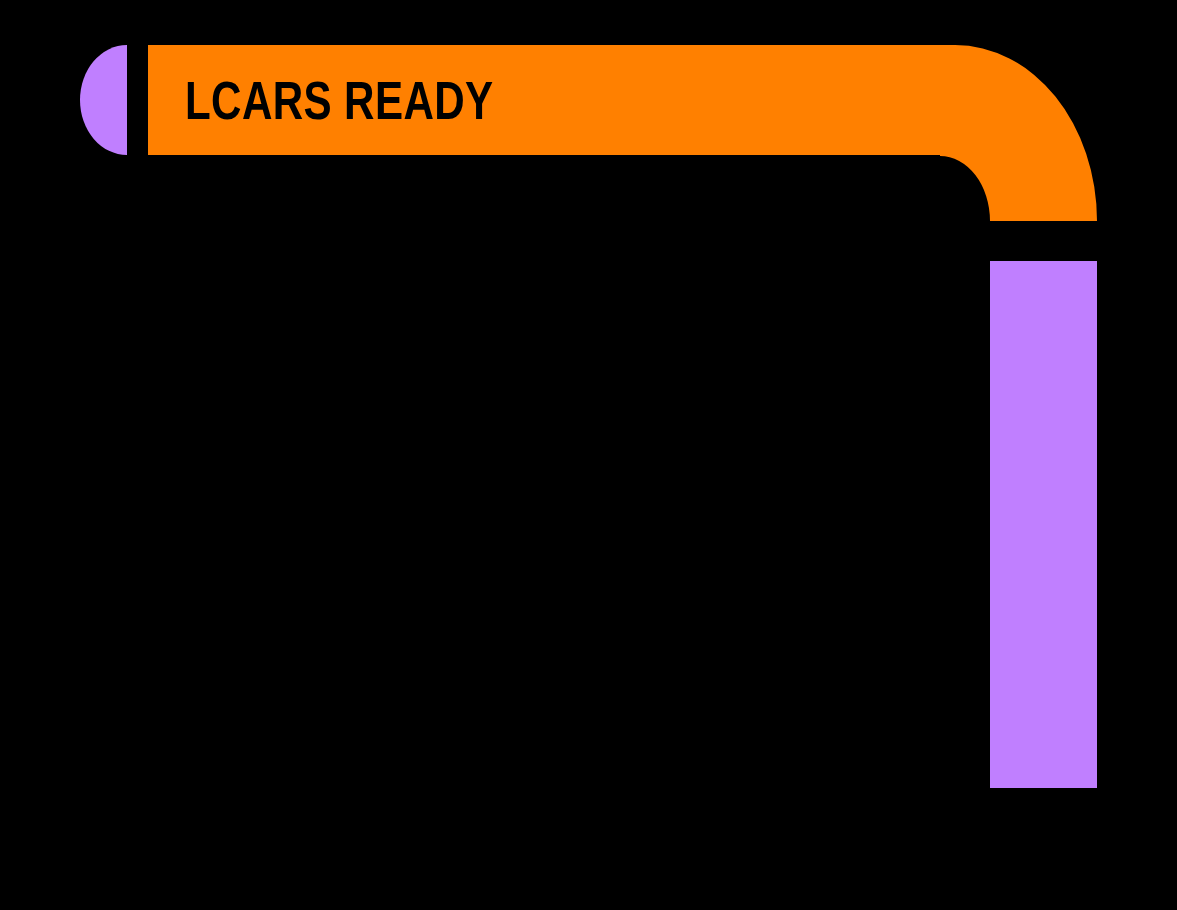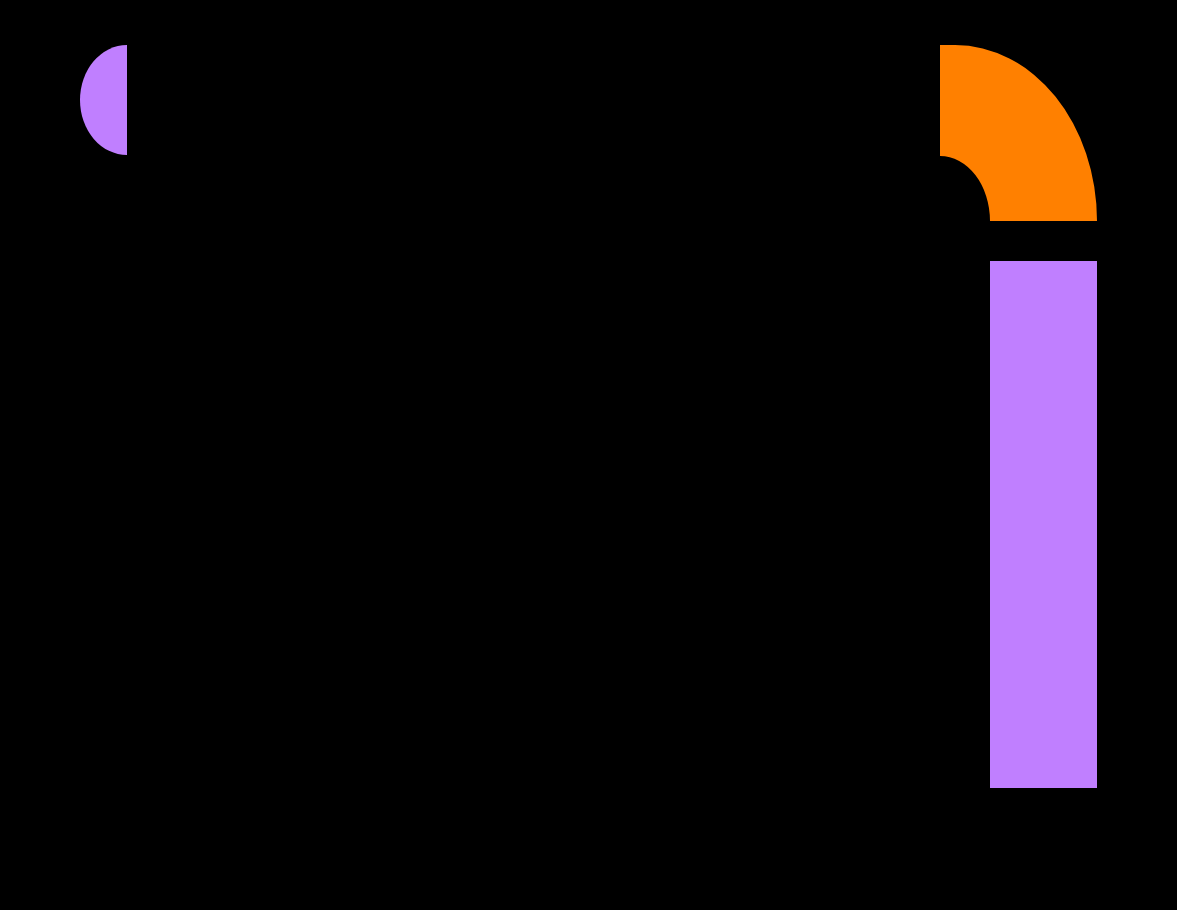--- a/index.html
+++ b/index.html
@@ -96,20 +96,23 @@
     background: transparent;
   }
 </style>
 </head>
 <body>
 
 <div id="lcars-root" style="--bg: #000000; --accent1: #ff8000; --accent2: #c07fff;">
 
   <div class="endcap" style="background: rgb(192, 127, 255);"></div>
 
+  <div class="topbar" style="background: rgb(255, 128, 0);">
+    <div class="topbar-title" style="color: rgb(0, 0, 0);">LCARS READY</div>
+  </div>
 
   <div class="elbow">
     <svg viewBox="0 0 157 176" xmlns="http://www.w3.org/2000/svg">
       <path d="M 0,0
                L 15,0
                A 142,176 0 0 1 157,176
                L 157,176
                L 50,176
                L 50,176
                A 50,65 0 0 0 0,111

